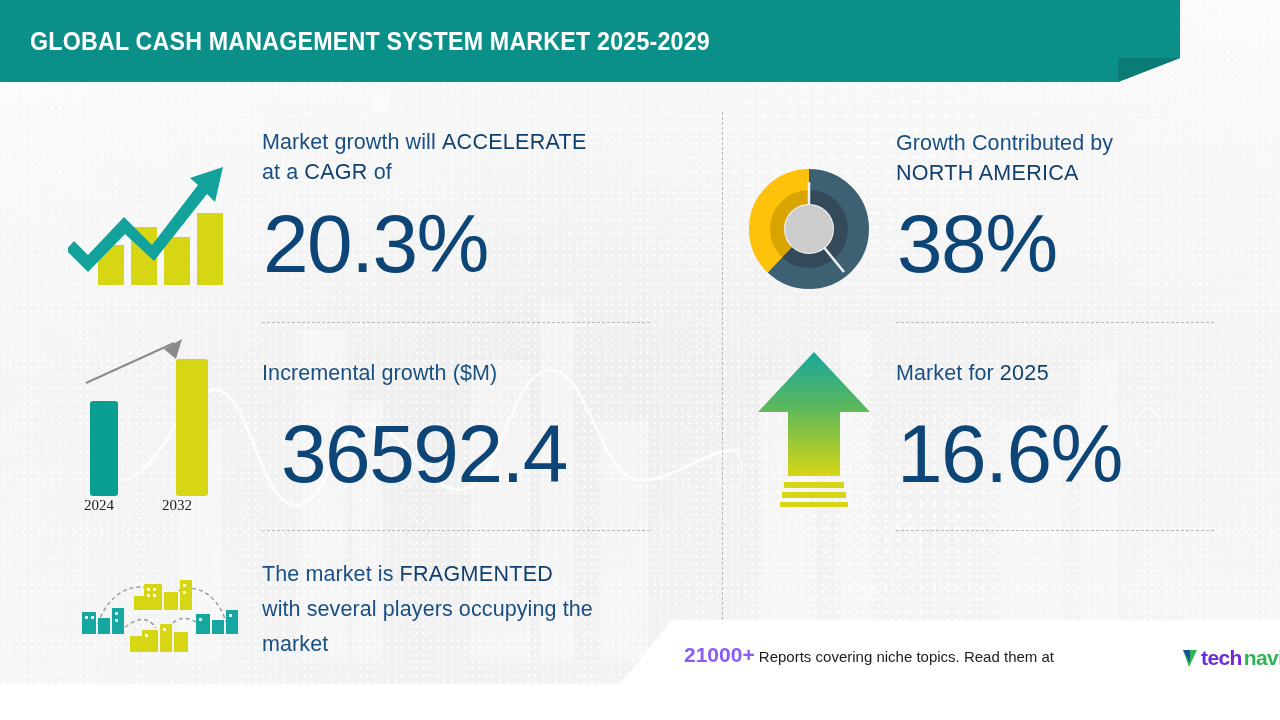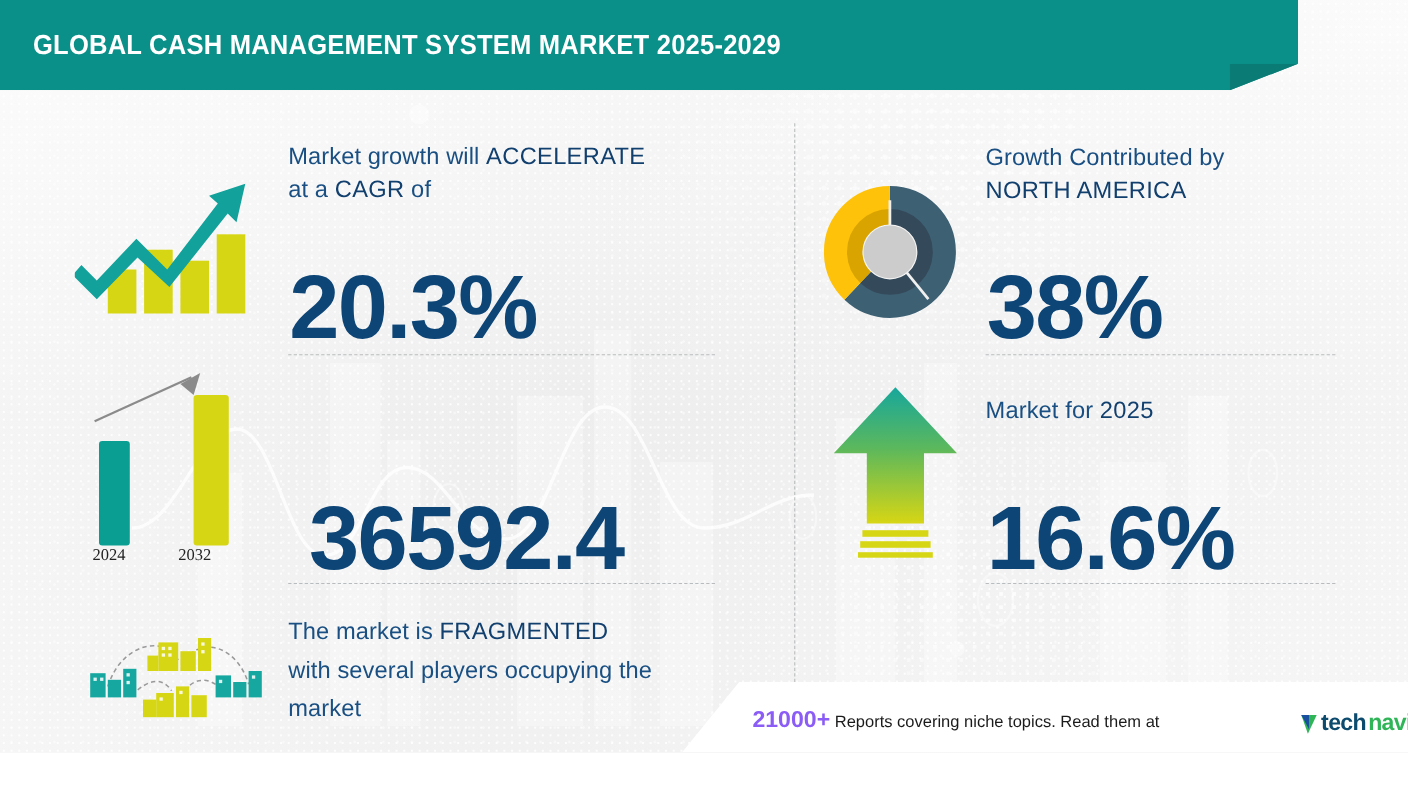--- a/index.html
+++ b/index.html
@@ -84,24 +84,23 @@
   .stat-label {
     position: absolute;
     color: #194f82;
     font-size: 21.5px; line-height: 30px;
     letter-spacing: .1px;
   }
   .stat-label b { font-weight: 400; color: #113f6e; letter-spacing: .3px; }
   .stat-value {
     position: absolute;
     color: #0d4577;
-    font-weight: 700;
+    font-weight: 400;
     letter-spacing: -1.5px;
     line-height: 1;
-    margin-top: 36px;
   }
 
   
   .footer-band {
     position: absolute; bottom: 0; left: 0; width: 1280px; height: 64px;
     background: #ffffff;
     -webkit-clip-path: polygon(672px 0, 1280px 0, 1280px 64px, 620px 64px);
     clip-path: polygon(672px 0, 1280px 0, 1280px 64px, 620px 64px);
   }
   .footer-text {
@@ -110,21 +109,21 @@
     font-family: "Liberation Sans Narrow", "Liberation Sans", sans-serif;
     white-space: nowrap;
   }
   .footer-text .count { font-weight: 700; font-size: 21px; color: #8b5cf6; }
   .logo {
     position: absolute; bottom: 14px; left: 1182px;
     display: flex; align-items: center; gap: 2px;
     font-size: 21px; font-weight: 700; letter-spacing: -.6px;
   }
   .logo .mark { width: 16px; height: 19px; margin-right: 1px; }
-  .logo .t1 { color: #0c4a6e; }
+  .logo .t1 { color: #6d28d9; }
   .logo .t2 { color: #2fb457; }
 
   .icon-wrap { position: absolute; }
   .year-lbl {
     position: absolute; color: #222; font-size: 15px;
     font-family: "Liberation Serif", serif;
   }
 </style>
 </head>
 <body>
@@ -194,20 +193,21 @@
       <rect x="98" y="24" width="32" height="137" rx="3" fill="#d7d614"></rect>
       <g stroke="#8b8b8b" stroke-width="2" fill="none">
         <line x1="8" y1="48" x2="96" y2="8"></line>
       </g>
       <path d="M104,4 L86,14 L98,24 Z" fill="#8b8b8b"></path>
     </svg>
   </div>
   <div class="year-lbl" style="left:84px; top:497px;">2024</div>
   <div class="year-lbl" style="left:162px; top:497px;">2032</div>
 
+  <div class="stat-label" style="left:262px; top:358px;">Incremental growth ($M)</div>
   <div class="stat-value" style="left:281px; top:413px; font-size:82px;">36592.4</div>
 
   <div class="icon-wrap" style="left:76px; top:566px; width:168px; height:88px;">
     <svg viewBox="0 0 168 88" width="168" height="88">
       <g stroke="#9a9a9a" stroke-width="1.4" fill="none" stroke-dasharray="4 3">
         <path d="M22,58 C34,20 72,10 86,34"></path>
         <path d="M92,34 C108,12 140,22 150,56"></path>
         <path d="M44,66 C60,50 72,50 80,62"></path>
         <path d="M92,62 C102,48 118,50 128,64"></path>
       </g>

